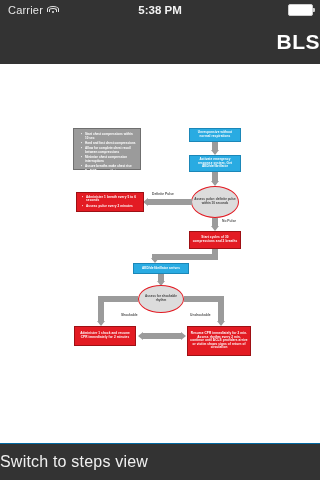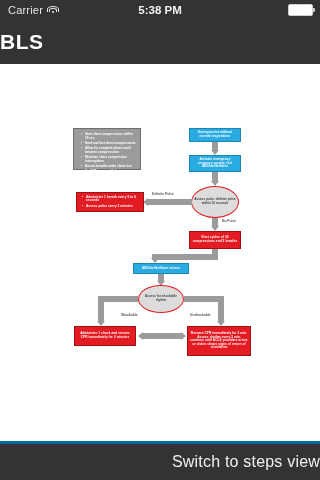--- a/index.html
+++ b/index.html
@@ -40,22 +40,22 @@
     display:flex;align-items:center;gap:7px;cursor:pointer;
   }
   .back-circle{
     width:22px;height:22px;border-radius:50%;background:#e02020;
     display:flex;align-items:center;justify-content:center;
   }
   .chev{width:7px;height:7px;border-left:2px solid #fff;border-bottom:2px solid #fff;
         transform:rotate(45deg);margin-left:3px;}
   .back-label{color:#efefef;font-size:15.5px;letter-spacing:.4px;}
   .nav-title{
-    position:absolute;left:0;right:12px;top:50%;transform:translateY(-50%);
-    text-align:left;color:#ffffff;font-size:21px;font-weight:bold;letter-spacing:.5px;
+    position:absolute;left:0;right:0;top:50%;transform:translateY(-50%);
+    text-align:right;color:#ffffff;font-size:21px;font-weight:bold;letter-spacing:.5px;
   }
 
   
   .content{
     position:absolute;left:0;top:64px;width:320px;height:380px;background:#ffffff;overflow:hidden;
   }
   .chart{position:absolute;left:0;top:0;width:320px;height:380px;}
 
   .node{position:absolute;box-sizing:border-box;
         display:flex;align-items:center;justify-content:center;text-align:center;}
@@ -79,22 +79,22 @@
 
   .arrow{position:absolute;background:#9b9b9b;}
   .tri{position:absolute;width:0;height:0;}
   .tri-down{border-left:4px solid transparent;border-right:4px solid transparent;border-top:5px solid #9b9b9b;}
   .tri-left{border-top:4px solid transparent;border-bottom:4px solid transparent;border-right:5px solid #9b9b9b;}
   .tri-right{border-top:4px solid transparent;border-bottom:4px solid transparent;border-left:5px solid #9b9b9b;}
 
   
   .bottombar{
     position:absolute;left:0;bottom:0;width:320px;height:36px;
-    background:#333333;border-top:3px solid #0369a1;
-    display:flex;align-items:center;justify-content:flex-end;cursor:pointer;
+    background:#333333;border-top:1px solid #0369a1;
+    display:flex;align-items:center;justify-content:flex-start;cursor:pointer;
   }
   .bottombar span{color:#f0f0f0;font-size:16px;letter-spacing:.2px;}
 </style>
 </head>
 <body>
 
 <div class="phone">
 
   <div class="statusbar">
     <div class="sb-left">

